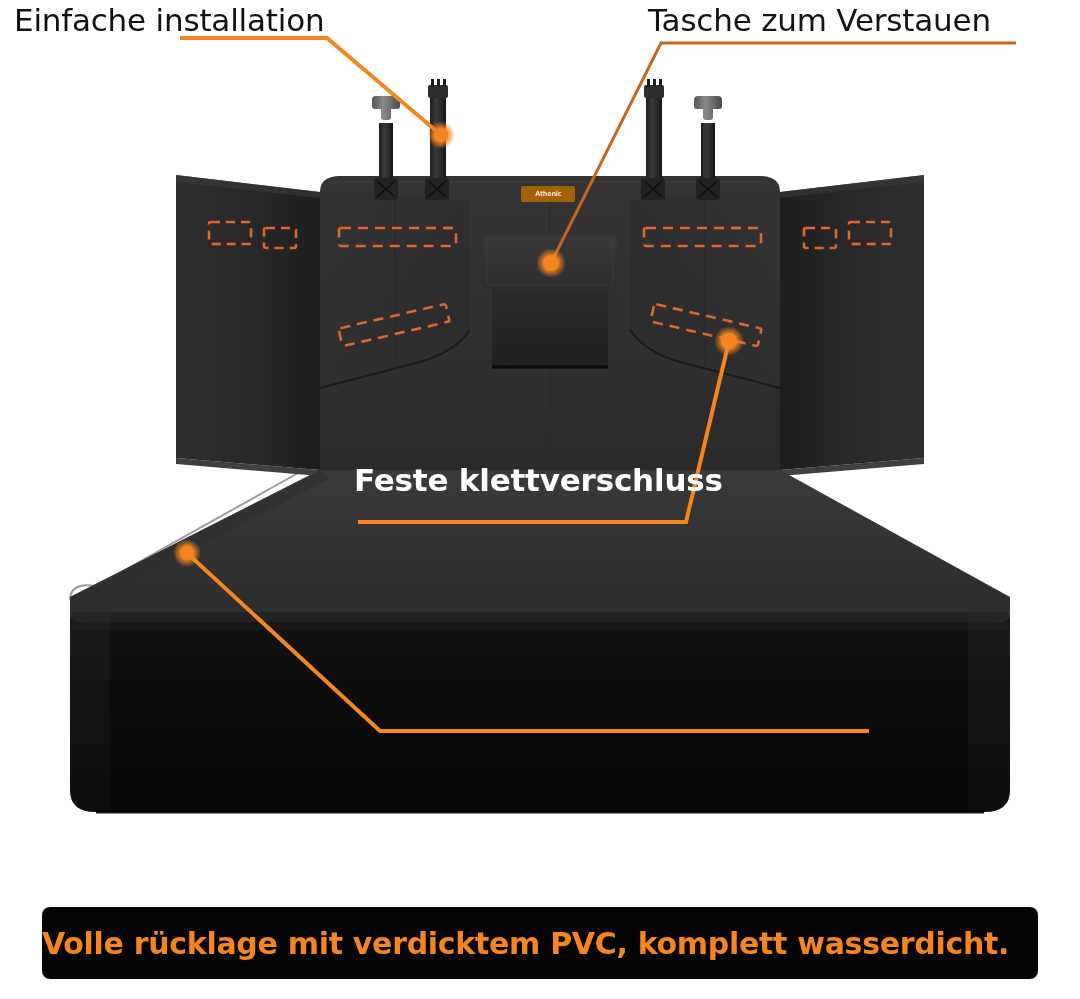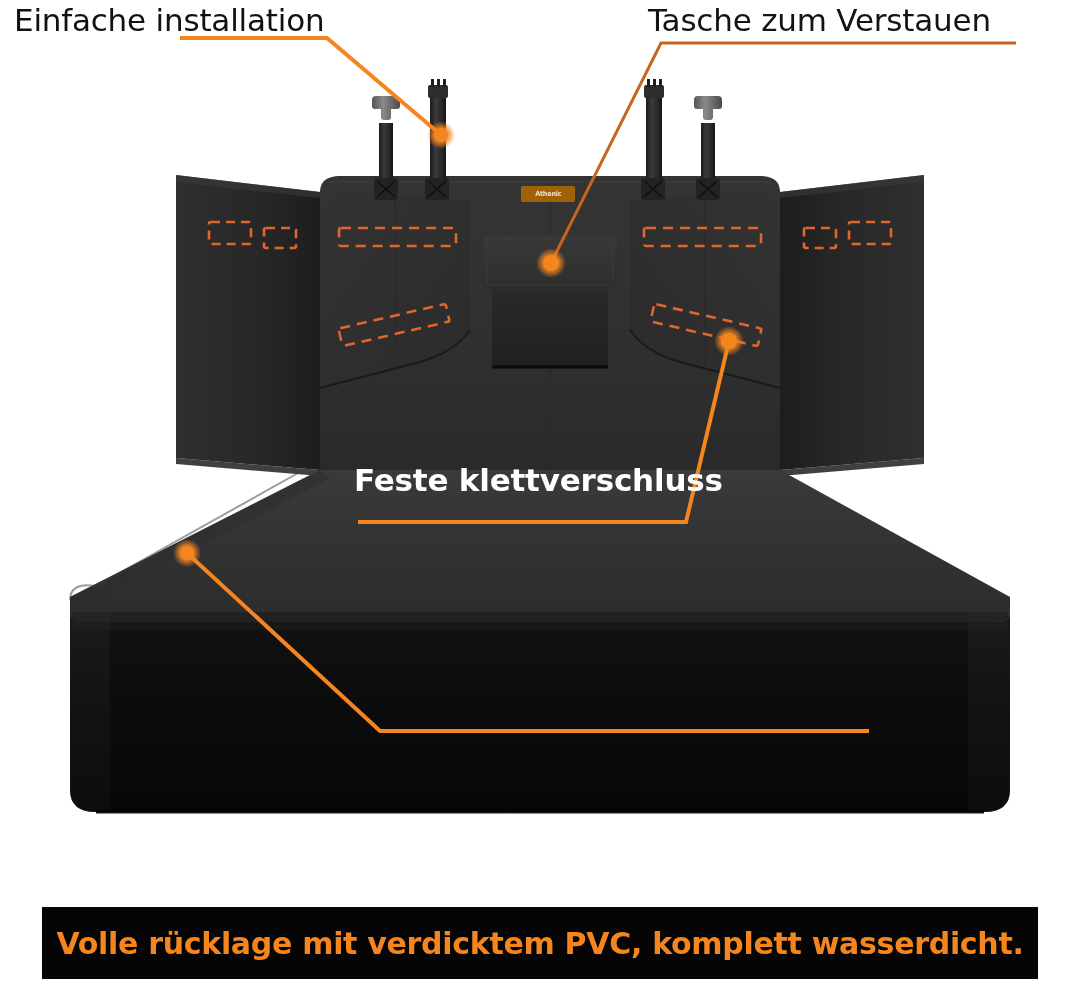--- a/index.html
+++ b/index.html
@@ -53,24 +53,23 @@
     font-size:31px;
     color:#ffffff;
     font-weight:600;
   }
   
   #bottom-banner {
     position:absolute;
     left:42px; top:907px;
     width:996px; height:72px;
     background:#050505;
-    border-radius:0;
+    border-radius:8px;
     display:flex;
     align-items:center;
-    justify-content:center;
   }
   #banner-text {
     color:#F4851F;
     font-size:30px;
     font-weight:700;
     letter-spacing:-0.3px;
     white-space:nowrap;
   }
   
   #brand-badge {

